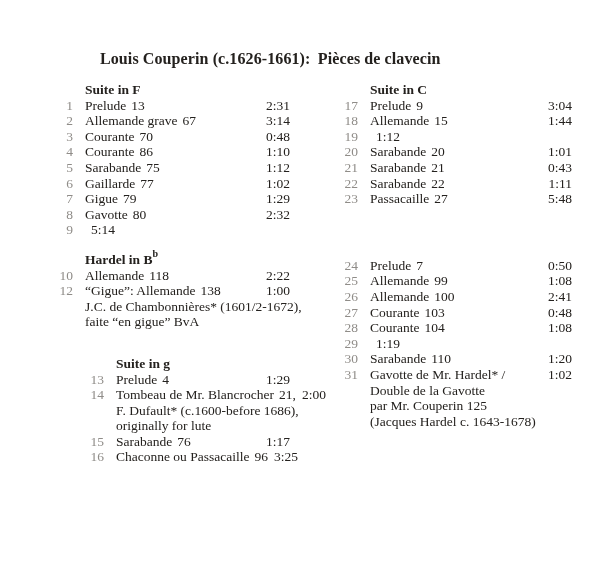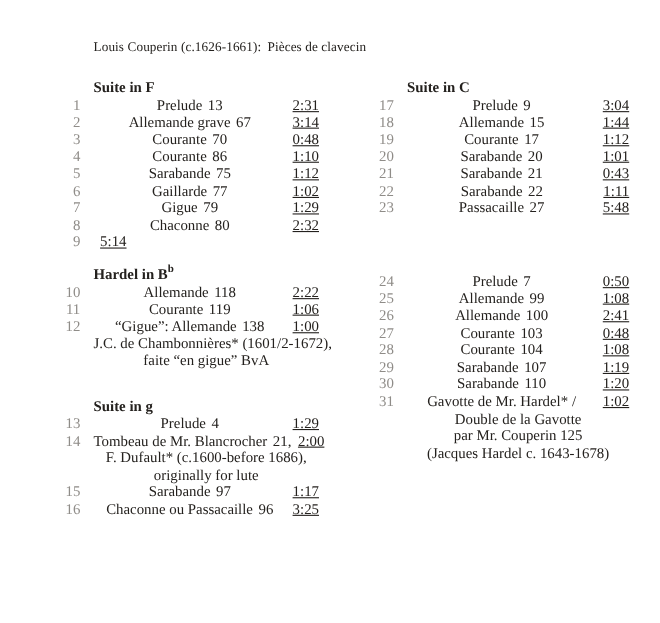--- a/index.html
+++ b/index.html
@@ -13,35 +13,35 @@
     height: 566px;
     background: #ffffff;
     font-family: "Liberation Serif", "DejaVu Serif", serif;
     color: #24211e;
     overflow: hidden;
   }
   .title {
     position: absolute;
     left: 85px;
     top: 35px;
-    margin: 0;
-    font-size: 12px;
-    font-weight: 400;
+    margin: 15px;
+    font-size: 16px;
+    font-weight: 700;
     letter-spacing: 0.1px;
     white-space: nowrap;
   }
   .col {
     position: absolute;
-    top: 72px;
+    top: 82px;
   }
   .col-left  { left: 55px;  width: 235px; }
   .col-right { left: 340px; width: 232px; }
 
   .col-left  .section:nth-child(2) { margin-top: 14px; }
-  .col-left  .section:nth-child(3) { margin-top: 26px; }
+  .col-left  .section:nth-child(3) { margin-top: 26px; margin-left: 31px; }
   .col-right .section:nth-child(2) { margin-top: 51px; }
 
   .heading {
     font-size: 13.5px;
     font-weight: 700;
     line-height: 15.6px;
     padding-left: 30px; 
     white-space: nowrap;
   }
   .heading sup {
@@ -61,30 +61,28 @@
   .num {
     flex: none;
     width: 18px;
     padding-right: 12px;
     text-align: right;
     color: #8f8c88;
   }
   .tname {
     flex: 1 1 auto;
     white-space: nowrap;
-    text-align: center;
   }
   .page-no { margin-left: 5px; }
   .page-no:empty { margin-left: 0; }
   .time {
     flex: none;
     margin-left: 6px;
     text-align: left;
     white-space: nowrap;
-    text-decoration: underline;
   }
 </style>
 </head>
 <body>
 
 <div class="page">
   <h1 class="title">Louis Couperin (c.1626-1661):  Pièces de clavecin</h1>
   <div class="col col-left" id="col-0">
       <div class="section">
         <div class="heading"><span>Suite in F</span><sup></sup></div>
@@ -118,41 +116,36 @@
           <span class="tname"><span>Gaillarde</span><span class="page-no">77</span></span>
           <span class="time">1:02</span>
         </div>
         <div class="row">
           <span class="num">7</span>
           <span class="tname"><span>Gigue</span><span class="page-no">79</span></span>
           <span class="time">1:29</span>
         </div>
         <div class="row">
           <span class="num">8</span>
-          <span class="tname"><span>Chaconne</span><span class="page-no">80</span></span>
+          <span class="tname"><span>Gavotte</span><span class="page-no">80</span></span>
           <span class="time">2:32</span>
         </div>
         <div class="row">
           <span class="num">9</span>
           <span class="time">5:14</span>
         </div>
       </div>
       <div class="section">
         <div class="heading"><span>Hardel in B</span><sup>b</sup></div>
         <div class="row">
           <span class="num">10</span>
           <span class="tname"><span>Allemande</span><span class="page-no">118</span></span>
           <span class="time">2:22</span>
         </div>
         <div class="row">
-          <span class="num">11</span>
-          <span class="tname"><span>Courante</span><span class="page-no">119</span></span>
-          <span class="time">1:06</span>
-        </div>
-        <div class="row">
           <span class="num">12</span>
           <span class="tname"><span>“Gigue”: Allemande</span><span class="page-no">138</span></span>
           <span class="time">1:00</span>
         </div>
         <div class="row">
           <span class="num"></span>
           <span class="tname">J.C. de Chambonnières* (1601/2-1672),</span>
         </div>
         <div class="row">
           <span class="num"></span>
@@ -174,21 +167,21 @@
         <div class="row">
           <span class="num"></span>
           <span class="tname">F. Dufault* (c.1600-before 1686),</span>
         </div>
         <div class="row">
           <span class="num"></span>
           <span class="tname">originally for lute</span>
         </div>
         <div class="row">
           <span class="num">15</span>
-          <span class="tname"><span>Sarabande</span><span class="page-no">97</span></span>
+          <span class="tname"><span>Sarabande</span><span class="page-no">76</span></span>
           <span class="time">1:17</span>
         </div>
         <div class="row">
           <span class="num">16</span>
           <span class="tname"><span>Chaconne ou Passacaille</span><span class="page-no">96</span></span>
           <span class="time">3:25</span>
         </div>
       </div>
     </div>
   <div class="col col-right" id="col-1">
@@ -199,21 +192,20 @@
           <span class="tname"><span>Prelude</span><span class="page-no">9</span></span>
           <span class="time">3:04</span>
         </div>
         <div class="row">
           <span class="num">18</span>
           <span class="tname"><span>Allemande</span><span class="page-no">15</span></span>
           <span class="time">1:44</span>
         </div>
         <div class="row">
           <span class="num">19</span>
-          <span class="tname"><span>Courante</span><span class="page-no">17</span></span>
           <span class="time">1:12</span>
         </div>
         <div class="row">
           <span class="num">20</span>
           <span class="tname"><span>Sarabande</span><span class="page-no">20</span></span>
           <span class="time">1:01</span>
         </div>
         <div class="row">
           <span class="num">21</span>
           <span class="tname"><span>Sarabande</span><span class="page-no">21</span></span>
@@ -251,21 +243,20 @@
           <span class="tname"><span>Courante</span><span class="page-no">103</span></span>
           <span class="time">0:48</span>
         </div>
         <div class="row">
           <span class="num">28</span>
           <span class="tname"><span>Courante</span><span class="page-no">104</span></span>
           <span class="time">1:08</span>
         </div>
         <div class="row">
           <span class="num">29</span>
-          <span class="tname"><span>Sarabande</span><span class="page-no">107</span></span>
           <span class="time">1:19</span>
         </div>
         <div class="row">
           <span class="num">30</span>
           <span class="tname"><span>Sarabande</span><span class="page-no">110</span></span>
           <span class="time">1:20</span>
         </div>
         <div class="row">
           <span class="num">31</span>
           <span class="tname"><span>Gavotte de Mr. Hardel* /</span><span class="page-no"></span></span>

